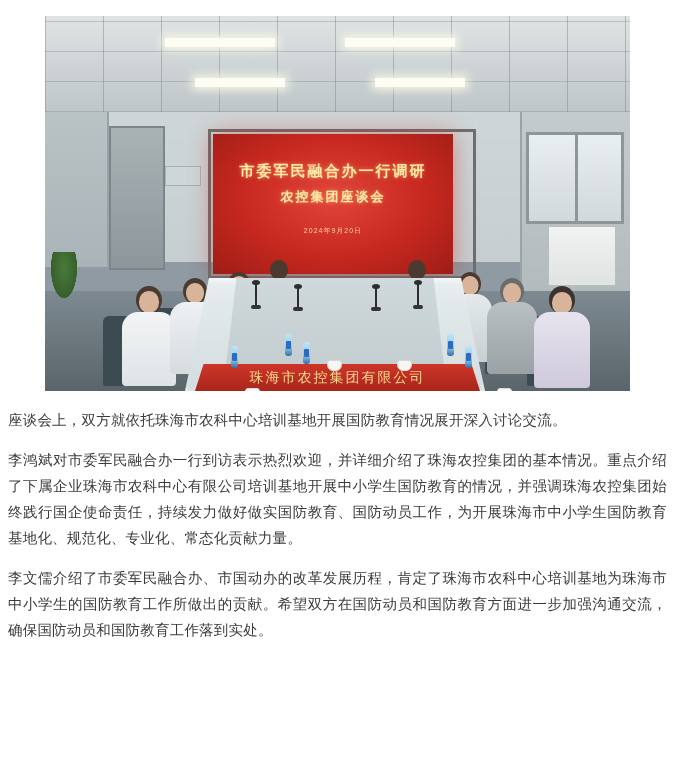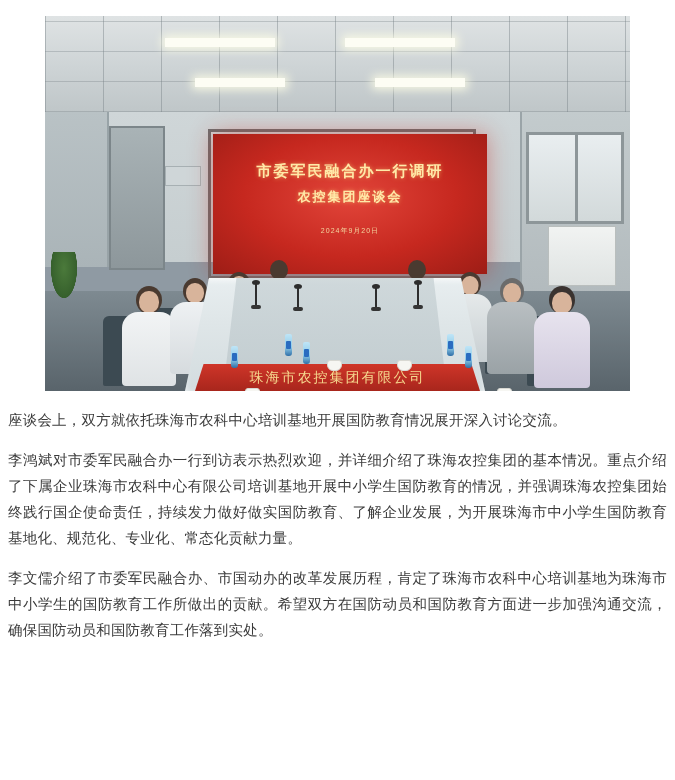--- a/index.html
+++ b/index.html
@@ -79,21 +79,21 @@
   .window-right:after {
     content: ""; position: absolute; left: 50%; top: 0; width: 3px; height: 100%; background: #8d9699;
   }
   .ac-unit {
     position: absolute; right: 14px; top: 210px; width: 66px; height: 58px;
     background: linear-gradient(180deg,#f1f3f2,#dfe3e2);
     border: 1px solid #b9bebd;
   }
   
   .screen {
-    position: absolute; left: 168px; top: 118px; width: 274px; height: 140px;
+    position: absolute; left: 168px; top: 118px; width: 240px; height: 140px;
     background: radial-gradient(ellipse at 50% 45%, #e2453a 0%, #c6281f 55%, #9d1d16 100%);
     box-shadow: 0 0 22px rgba(200,40,30,0.45);
   }
   .screen-frame {
     position: absolute; left: 163px; top: 113px; width: 268px; height: 150px;
     border: 3px solid #6d6f70;
     box-sizing: border-box;
   }
   .screen-title, .screen-title2 {
     position: absolute; width: 100%; text-align: center;
@@ -294,16 +294,16 @@
       <div class="cup" style="left:200px;top:372px;"></div>
       <div class="cup" style="left:452px;top:372px;"></div>
       <div class="cup" style="left:282px;top:344px;"></div>
       <div class="cup" style="left:352px;top:344px;"></div>
 
       <div class="plant" style="left:6px;top:236px;"></div>
     </div>
   </div>
 
   <p class="para">座谈会上，双方就依托珠海市农科中心培训基地开展国防教育情况展开深入讨论交流。</p>
-  <p class="para">李鸿斌对市委军民融合办一行到访表示热烈欢迎，并详细介绍了珠海农控集团的基本情况。重点介绍了下属企业珠海市农科中心有限公司培训基地开展中小学生国防教育的情况，并强调珠海农控集团始终践行国企使命责任，持续发力做好做实国防教育、了解企业发展，为开展珠海市中小学生国防教育基地化、规范化、专业化、常态化贡献力量。</p>
+  <p class="para">李鸿斌对市委军民融合办一行到访表示热烈欢迎，并详细介绍了珠海农控集团的基本情况。重点介绍了下属企业珠海市农科中心有限公司培训基地开展中小学生国防教育的情况，并强调珠海农控集团始终践行国企使命责任，持续发力做好做实国防教育、国防动员工作，为开展珠海市中小学生国防教育基地化、规范化、专业化、常态化贡献力量。</p>
   <p class="para">李文儒介绍了市委军民融合办、市国动办的改革发展历程，肯定了珠海市农科中心培训基地为珠海市中小学生的国防教育工作所做出的贡献。希望双方在国防动员和国防教育方面进一步加强沟通交流，确保国防动员和国防教育工作落到实处。</p>
 
 </div>
 
 </body></html>

